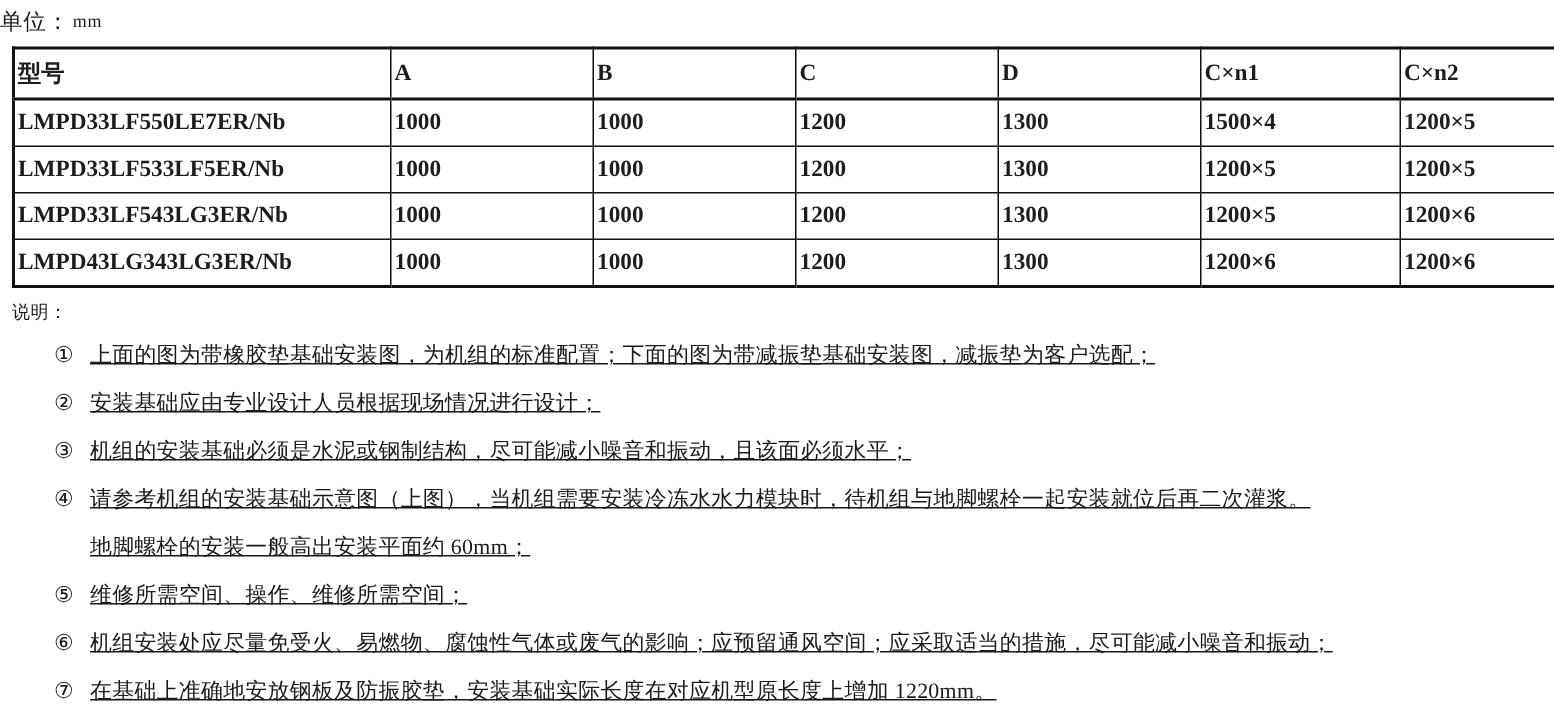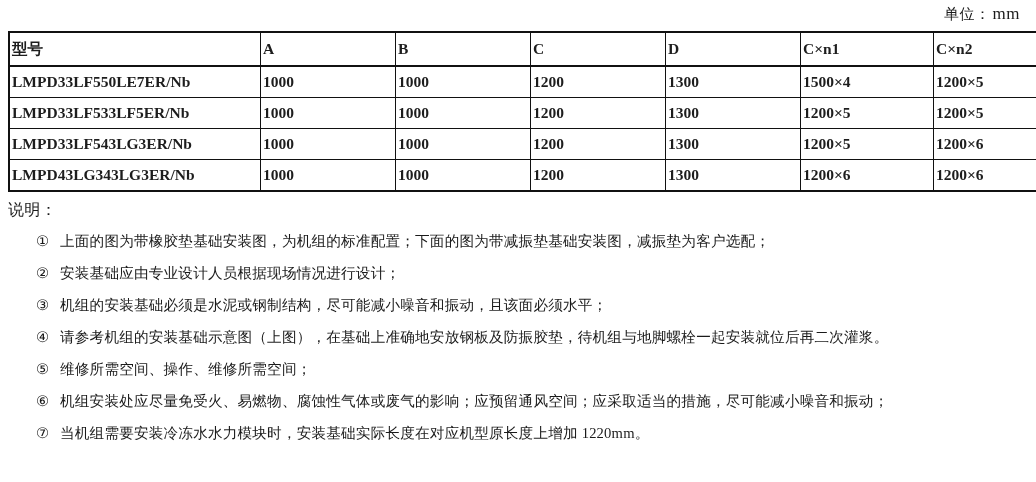--- a/index.html
+++ b/index.html
@@ -18,26 +18,25 @@
 
   
   .unit-line {
     position: absolute;
     top: 0;
     left: 0;
     width: 1020px;
     height: 28px;
     display: flex;
     align-items: center;
-    justify-content: flex-end;
     font-size: 15px;
     letter-spacing: 0.5px;
   }
   .unit-line .unit-label { margin-right: 2px; }
-  .unit-line .unit-value { font-size: 17px; }
+  .unit-line .unit-value { font-size: 12px; }
 
   
   .spec-table-wrap {
     position: absolute;
     left: 8px;
     top: 31px;
     width: 1012px;
   }
   table.spec-table {
     width: 1012px;
@@ -81,39 +80,39 @@
 
   
   .notes {
     position: absolute;
     left: 8px;
     top: 200px;
     width: 1020px;
     font-family: "Liberation Serif", "DejaVu Serif", serif;
   }
   .notes-title {
-    font-size: 16px;
+    font-size: 12px;
     margin: 0 0 4px 0;
     letter-spacing: 0.3px;
   }
   .note-row {
     display: flex;
     align-items: flex-start;
     font-size: 14.6px;
     line-height: 32px;
     padding-left: 28px;
     letter-spacing: 0.2px;
     white-space: nowrap;
   }
   .note-marker {
     width: 24px;
     flex: 0 0 24px;
     font-size: 14.6px;
   }
-  .note-text { flex: 1 1 auto; }
+  .note-text { flex: 1 1 auto; text-decoration: underline; }
   .note-row.continuation { padding-left: 52px; }
 </style>
 </head>
 <body>
 
 <div class="unit-line">
   <span class="unit-label">单位：</span>
   <span class="unit-value">mm</span>
 </div>
 
@@ -184,31 +183,35 @@
     <span class="note-text">安装基础应由专业设计人员根据现场情况进行设计；</span>
   </div>
 
   <div class="note-row">
     <span class="note-marker">③</span>
     <span class="note-text">机组的安装基础必须是水泥或钢制结构，尽可能减小噪音和振动，且该面必须水平；</span>
   </div>
 
   <div class="note-row">
     <span class="note-marker">④</span>
-    <span class="note-text">请参考机组的安装基础示意图（上图），在基础上准确地安放钢板及防振胶垫，待机组与地脚螺栓一起安装就位后再二次灌浆。</span>
-  </div>
-
+    <span class="note-text">请参考机组的安装基础示意图（上图），当机组需要安装冷冻水水力模块时，待机组与地脚螺栓一起安装就位后再二次灌浆。</span>
+  </div>
+
+  <div class="note-row continuation">
+
+    <span class="note-text">地脚螺栓的安装一般高出安装平面约 60mm；</span>
+  </div>
 
   <div class="note-row">
     <span class="note-marker">⑤</span>
     <span class="note-text">维修所需空间、操作、维修所需空间；</span>
   </div>
 
   <div class="note-row">
     <span class="note-marker">⑥</span>
     <span class="note-text">机组安装处应尽量免受火、易燃物、腐蚀性气体或废气的影响；应预留通风空间；应采取适当的措施，尽可能减小噪音和振动；</span>
   </div>
 
   <div class="note-row">
     <span class="note-marker">⑦</span>
-    <span class="note-text">当机组需要安装冷冻水水力模块时，安装基础实际长度在对应机型原长度上增加 1220mm。</span>
+    <span class="note-text">在基础上准确地安放钢板及防振胶垫，安装基础实际长度在对应机型原长度上增加 1220mm。</span>
   </div>
 </div>
 
 </body></html>

